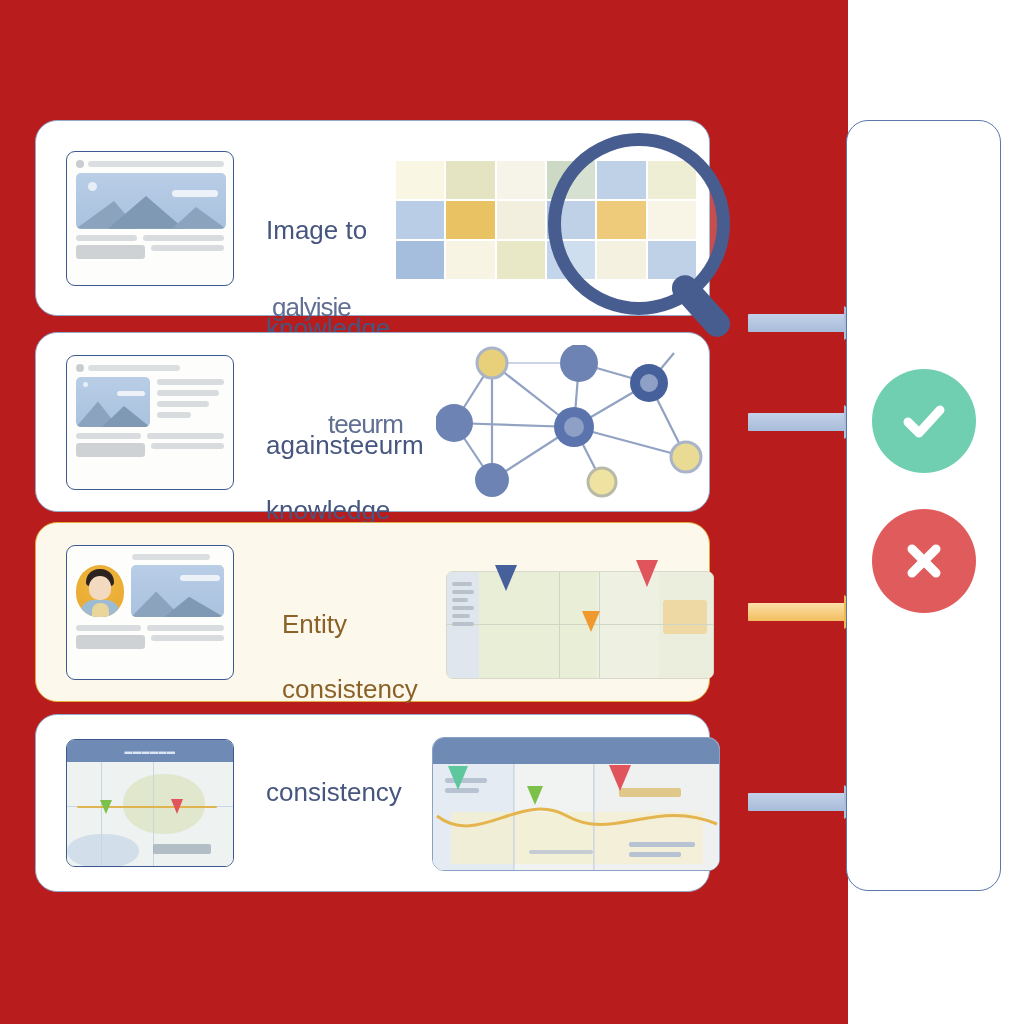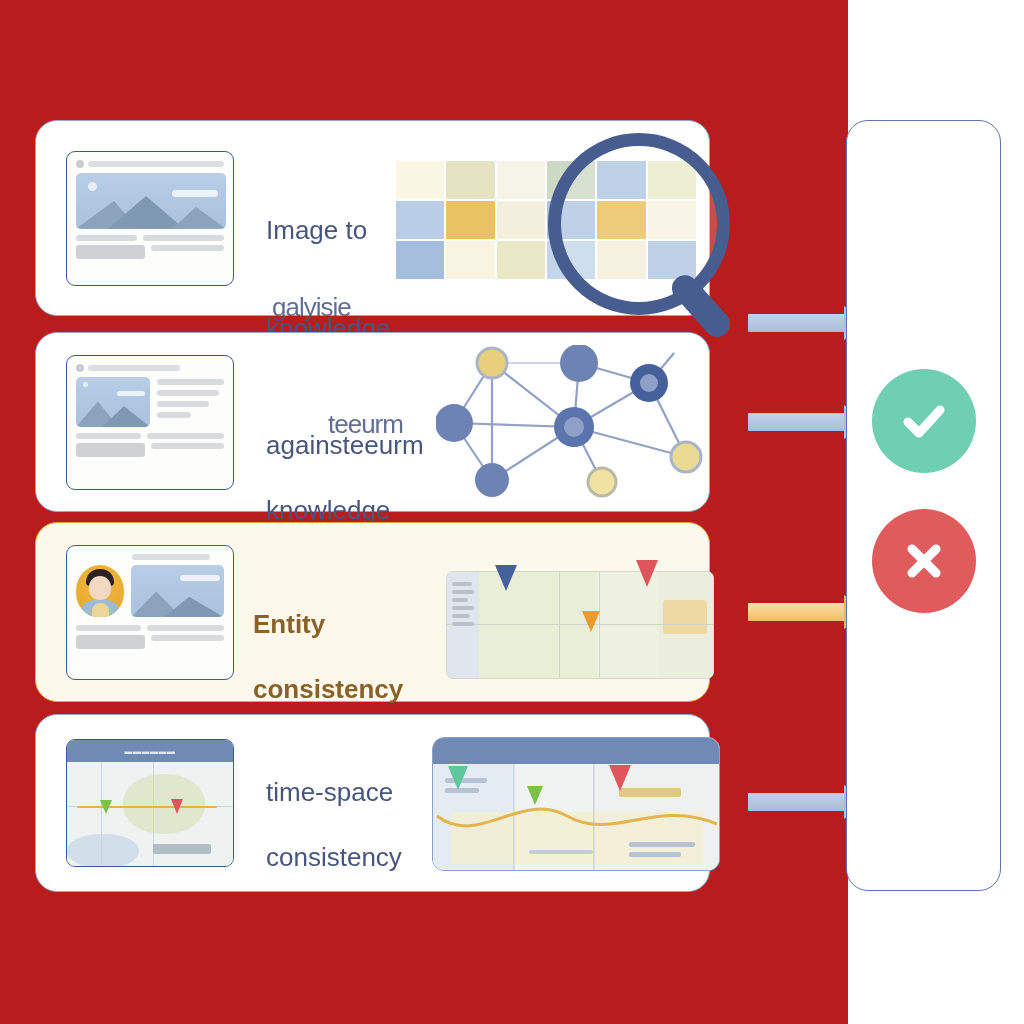--- a/index.html
+++ b/index.html
@@ -386,21 +386,21 @@
           <span class="bar" style="width:66px;"></span>
             <span class="bar" style="width:78px;"></span>
         </div>
         <div style="display:flex;gap:6px;">
           <span class="bar" style="width:70px;height:14px;background:#cfd2d5;"></span>
           <span class="bar" style="width:74px;"></span>
         </div>
       </div>
     </div>
 
-    <div class="label amber" style="left:217px; top:52px;font-weight:bold;">
+    <div class="label amber" style="left:246px; top:52px;">
       <div>Entity</div>
       <div>consistency</div>
     </div>
 
     <div class="visual" style="left:388px; top:6px; width:320px; height:170px;">
       <div class="mapstrip" style="left:22px; top:42px; width:268px; height:108px; background:#eef0dd;">
         <span class="ms-cell" style="left:0;top:0;width:32px;height:108px;background:#dfe6ee;"></span>
         <span class="ms-cell" style="left:32px;top:0;width:118px;height:108px;background:#e9eed6;"></span>
         <span class="ms-cell" style="left:150px;top:0;width:62px;height:108px;background:#eef1e2;"></span>
         <span class="ms-cell" style="left:212px;top:0;width:56px;height:108px;background:#eceedd;"></span>
@@ -453,21 +453,20 @@
         </div>
         <div class="pin" style="left:96px; top:20px; width:28px; height:28px; font-size:13px;">
           <span class="head" style="background:#e0555c;"></span>
           <span class="tail" style="border-top:15px solid #e0555c;"></span>
         </div>
         <span class="sbl" style="position:absolute;left:86px;bottom:14px;width:58px;height:10px;background:#9aa6b4;border-radius:2px;opacity:.7;"></span>
       </div>
     </div>
 
     <div class="label" style="left:230px; top:28px;">
-      <div>time-space</div>
       <div>consistency</div>
     </div>
 
     <div class="visual" style="left:378px; top:6px; width:330px; height:166px;">
       <div class="tlcard" style="left:18px; top:16px; width:288px; height:134px;">
         <div class="tl-top"></div>
         <svg width="288" height="108" viewBox="0 0 288 108" style="display:block;">
           <rect x="0" y="0" width="288" height="108" fill="#f0f3f2"></rect>
           <rect x="0" y="0" width="80" height="108" fill="#e5ebf2"></rect>
           <rect x="160" y="0" width="128" height="108" fill="#eef1ef"></rect>

